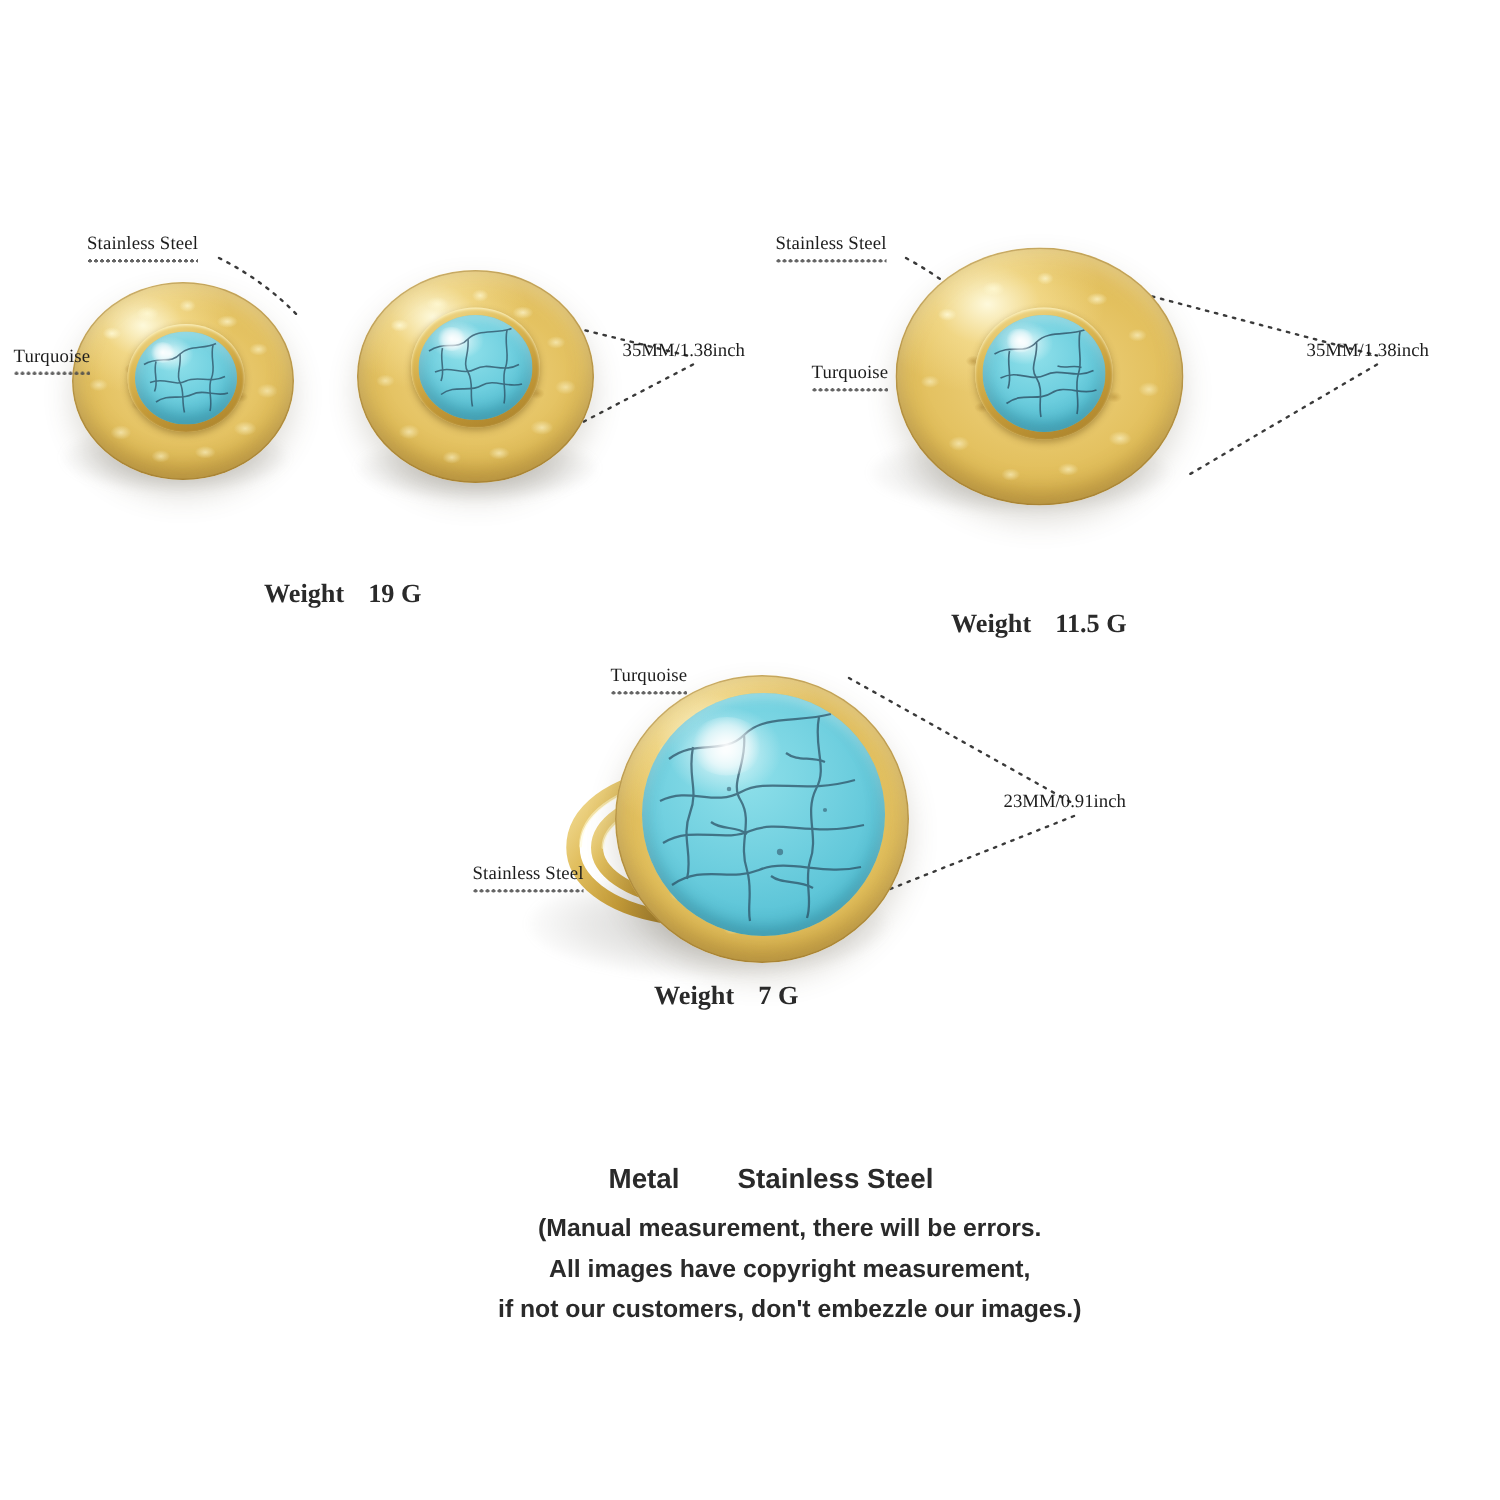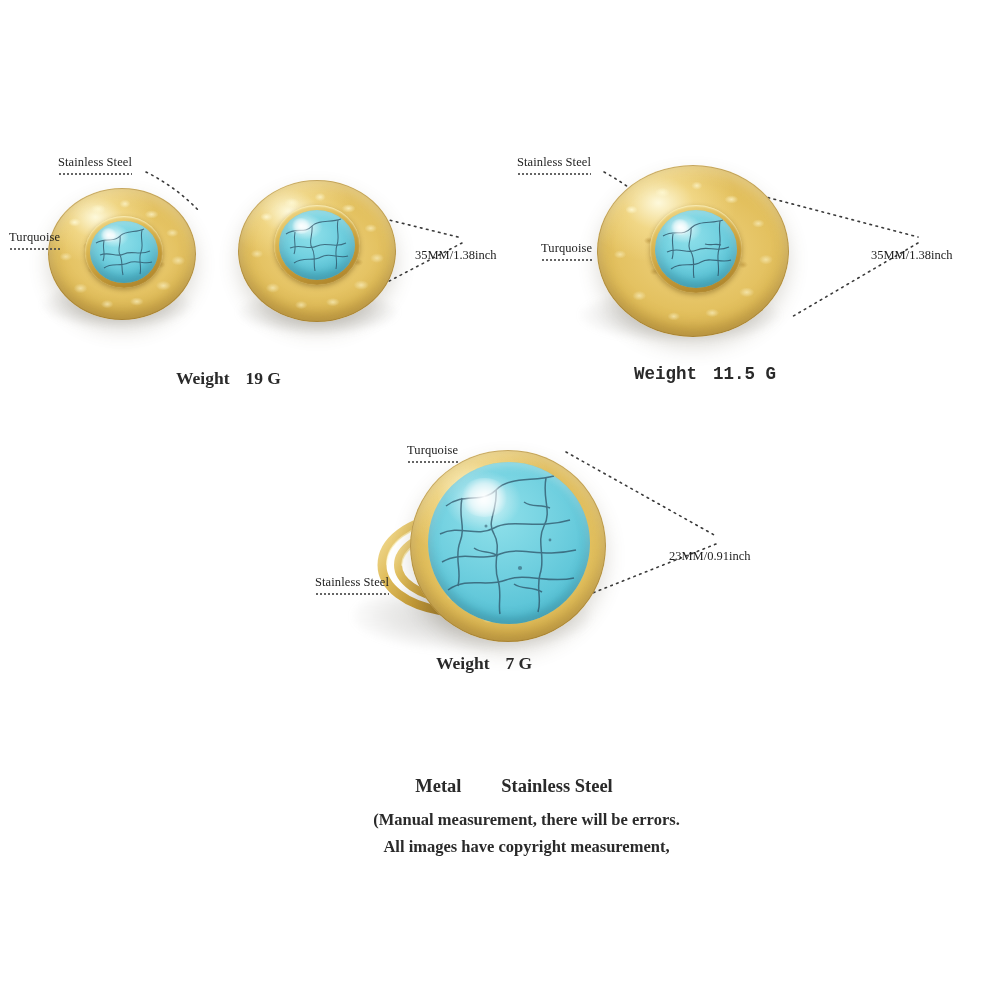--- a/index.html
+++ b/index.html
@@ -40,21 +40,20 @@
     background-position: 0 1px;
     opacity: .85;
   }
 
   .dimlabel {
     position: absolute;
     font-family: "Liberation Serif", "DejaVu Serif", serif;
     font-size: 12.5px;
     color: #1d1d1d;
     white-space: nowrap;
-    margin-top: 22px;
   }
 
   
   .weight {
     position: absolute;
     font-family: "Liberation Serif", "DejaVu Serif", serif;
     font-size: 17.5px;
     font-weight: 700;
     color: #2a2a2a;
     white-space: nowrap;
@@ -149,21 +148,21 @@
 
   
   .band { position: absolute; }
 
   
   .specs {
     position: absolute;
     left: 0;
     right: 0;
     text-align: center;
-    font-family: Liberation Serif, serif;
+    font-family: Liberation Sans, sans-serif;
     color: #2a2a2a;
     padding-left: 28px;
   }
   .spec-row {
     font-size: 18.5px;
     font-weight: 700;
     line-height: 26px;
     white-space: pre;
   }
   .spec-row .k { display: inline-block; width: 86px; text-align: left; }
@@ -247,21 +246,21 @@
       <span>Stainless Steel</span>
       <span class="dots"></span>
     </div>
     <div class="callout" style="left:9px; top:230px;">
       <span>Turquoise</span>
       <span class="dots"></span>
     </div>
 
     <div class="dimlabel" style="left:415px; top:226px;">35MM/1.38inch</div>
 
-    <div class="weight" style="left:176px; top:368px;">
+    <div class="weight" style="left:176px; top:385px;">
       <span>Weight</span><span class="val">19 G</span>
     </div>
   </div>
 
   <div class="piece">
 
     <div class="shadow abs" style="left:580px; top:288px; width:200px; height:54px;"></div>
 
     <div class="disc" style="left:597px; top:165px; width:192px; height:172px;">
       <div class="hammer"></div>
@@ -287,21 +286,21 @@
       <span>Stainless Steel</span>
       <span class="dots"></span>
     </div>
     <div class="callout" style="left:541px; top:241px;">
       <span>Turquoise</span>
       <span class="dots"></span>
     </div>
 
     <div class="dimlabel" style="left:871px; top:226px;">35MM/1.38inch</div>
 
-    <div class="weight" style="left:634px; top:364px;font-family:Liberation Mono, monospace;">
+    <div class="weight" style="left:634px; top:405px;">
       <span>Weight</span><span class="val">11.5 G</span>
     </div>
   </div>
 
   <div class="piece">
 
     <div class="shadow abs" style="left:352px; top:580px; width:240px; height:72px;"></div>
 
     <svg class="band" style="left:368px; top:495px;" width="140" height="140" viewBox="0 0 140 140">
       <defs>
@@ -364,15 +363,16 @@
 
     <div class="weight" style="left:436px; top:653px;">
       <span>Weight</span><span class="val">7 G</span>
     </div>
   </div>
 
   <div class="specs" style="top:773px;">
     <div class="spec-row"><span class="k">Metal</span><span class="v">Stainless Steel</span></div>
     <div class="note" style="margin-top:7px;">(Manual measurement, there will be errors.</div>
     <div class="note"> All images have copyright measurement,</div>
+    <div class="note">if not our customers, don't embezzle our images.)</div>
   </div>
 
 </div>
 
 </body></html>

